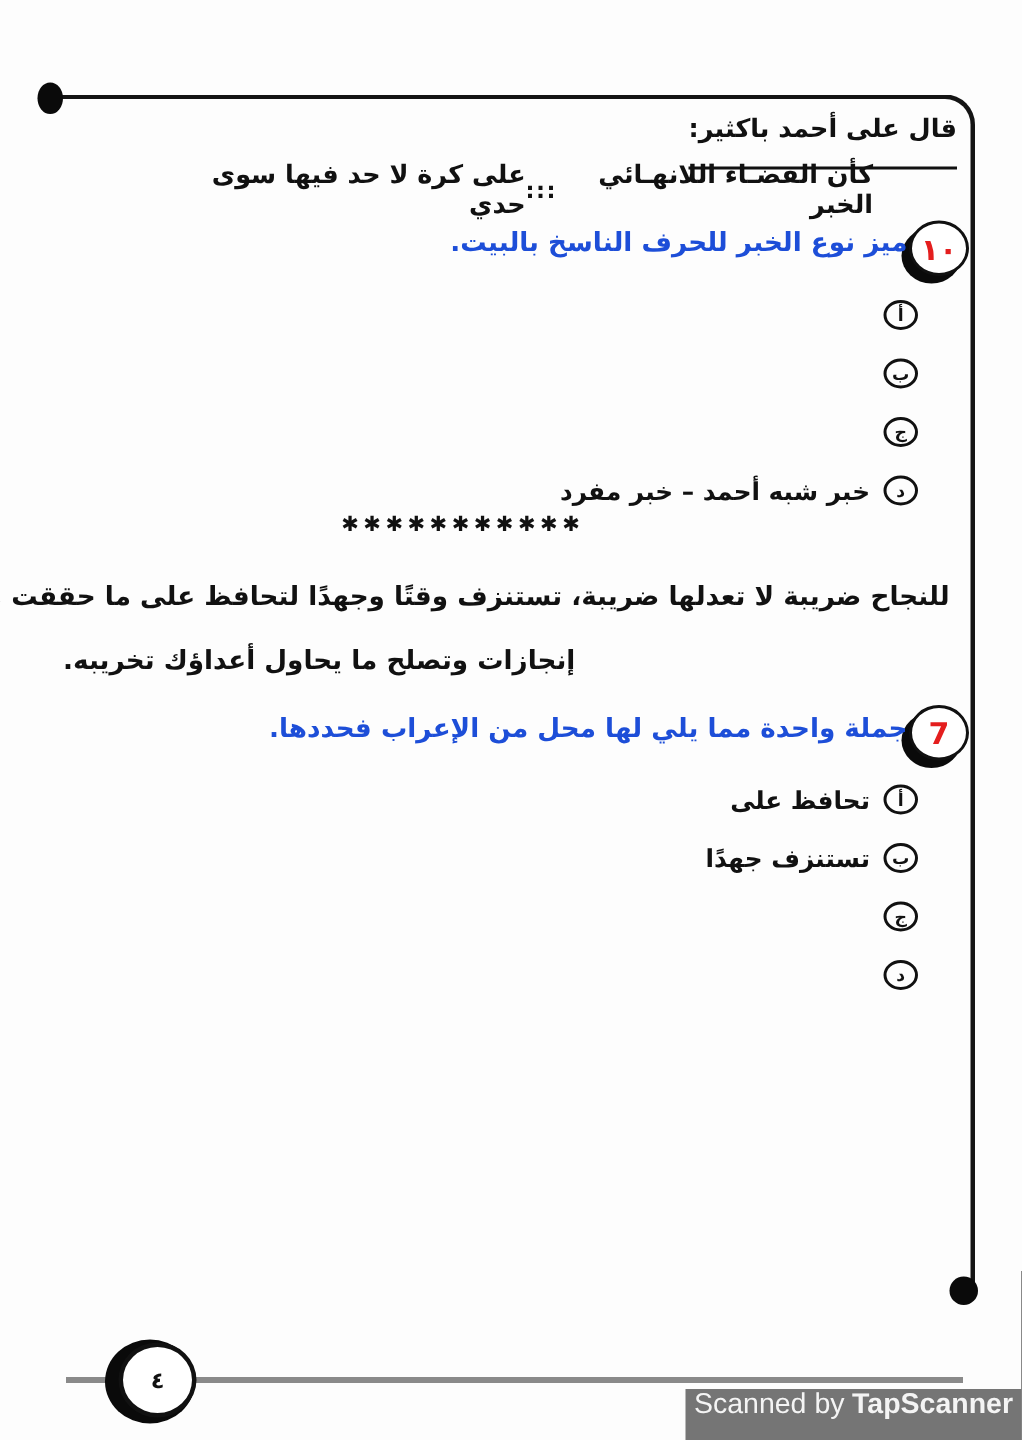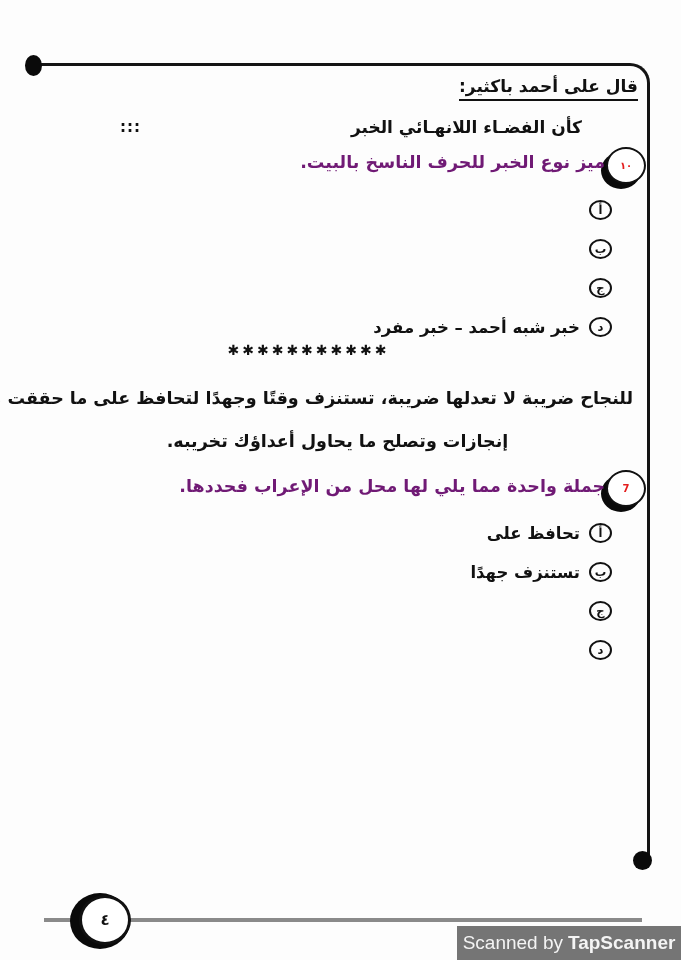--- a/index.html
+++ b/index.html
@@ -15,47 +15,47 @@
     border-top-right-radius:20px;
   }
   .dot{position:absolute;background:#0a0a0a;border-radius:50%;}
   .dot-top-left{left:25px;top:55px;width:17px;height:21px;}
   .dot-bottom-right{left:633px;top:851px;width:19px;height:19px;}
 
   
   .doc-header{
     position:absolute;right:43px;top:76px;direction:rtl;
     font-size:17px;font-weight:700;
-    border-bottom:2.5px solid #111;padding-bottom:3px;
+    border-bottom:2.5px solid #111;padding-bottom:15px;
   }
   .poem{
     position:absolute;left:120px;right:99px;top:112px;height:30px;
     direction:rtl;display:flex;justify-content:space-between;align-items:center;
     font-size:17px;font-weight:700;
   }
   .poem .sep{font-size:15px;letter-spacing:1px;}
 
   
   .badge{position:absolute;width:40px;height:37px;}
   .badge .shadow{
     position:absolute;left:-5px;top:5px;width:40px;height:37px;
     background:#0a0a0a;border-radius:50%;
   }
   .badge .face{
     position:absolute;left:0;top:0;width:40px;height:37px;box-sizing:border-box;
     background:#fff;border:2.5px solid #111;border-radius:50%;
     display:flex;align-items:center;justify-content:center;
-    color:#e41e1e;font-size:10px;font-weight:700;
+    color:#e41e1e;font-size:20px;font-weight:700;
   }
   .badge-q10{left:606px;top:147px;}
   .badge-q11{left:606px;top:470px;}
 
   .q-title{
     position:absolute;right:76px;direction:rtl;
-    color:#701a75;font-size:17.5px;font-weight:700;
+    color:#1d4ed8;font-size:17.5px;font-weight:700;
   }
   .q10-title{top:152px;}
   .q11-title{top:476px;}
 
   
   .options{
     position:absolute;right:69px;direction:rtl;
     display:flex;flex-direction:column;gap:11px;
   }
   .options-q10{top:196px;}
@@ -72,55 +72,56 @@
   
   .star-divider{
     position:absolute;left:0;right:64px;top:342px;text-align:center;
     font-size:14px;font-weight:700;letter-spacing:3px;color:#111;
   }
   .passage{
     position:absolute;left:42px;right:48px;top:377px;direction:rtl;
     font-size:17.5px;font-weight:700;line-height:43px;
   }
   .passage .l1{text-align:right;white-space:nowrap;}
-  .passage .l2{text-align:center;}
+  .passage .l2{text-align:left;}
 
   
   .rule{position:absolute;left:44px;top:918px;width:598px;height:4px;background:#8a8a8a;}
   .page-badge{position:absolute;left:72px;top:892px;width:62px;height:58px;z-index:2;}
   .page-badge .shadow{
     position:absolute;left:-2px;top:1px;width:60px;height:56px;
     background:#0a0a0a;border-radius:50%;
   }
   .page-badge .face{
     position:absolute;left:7px;top:3px;width:52px;height:50px;box-sizing:border-box;
     background:#fff;border:3px solid #111;border-radius:50%;
     display:flex;align-items:center;justify-content:center;
     font-size:15px;font-weight:700;color:#111;
   }
   .watermark{
     position:absolute;left:457px;top:926px;right:0;bottom:0;
     background:#757575;color:#f4f4f4;
-    display:flex;align-items:center;justify-content:center;gap:5px;
+    display:flex;align-items:flex-start;justify-content:center;gap:5px;
     font-family:"Liberation Sans",sans-serif;font-size:19px;z-index:3;
   }
   .watermark .brand{font-weight:700;}
 </style>
 </head>
 <body>
 
 <div class="frame"></div>
 <div class="dot dot-top-left"></div>
 <div class="dot dot-bottom-right"></div>
 
 <div class="doc-header">قال على أحمد باكثير:</div>
 
 <div class="poem">
   <span>كأن الفضـاء اللانهـائي الخبر</span>
   <span class="sep">:::</span>
+  <span>على كرة لا حد فيها سوى حدي</span>
 </div>
 
 <div class="badge badge-q10">
   <span class="shadow"></span>
   <span class="face">١٠</span>
 </div>
 <div class="q-title q10-title">ميز نوع الخبر للحرف الناسخ بالبيت.</div>
 
 <div class="options options-q10">
   <div class="opt">

